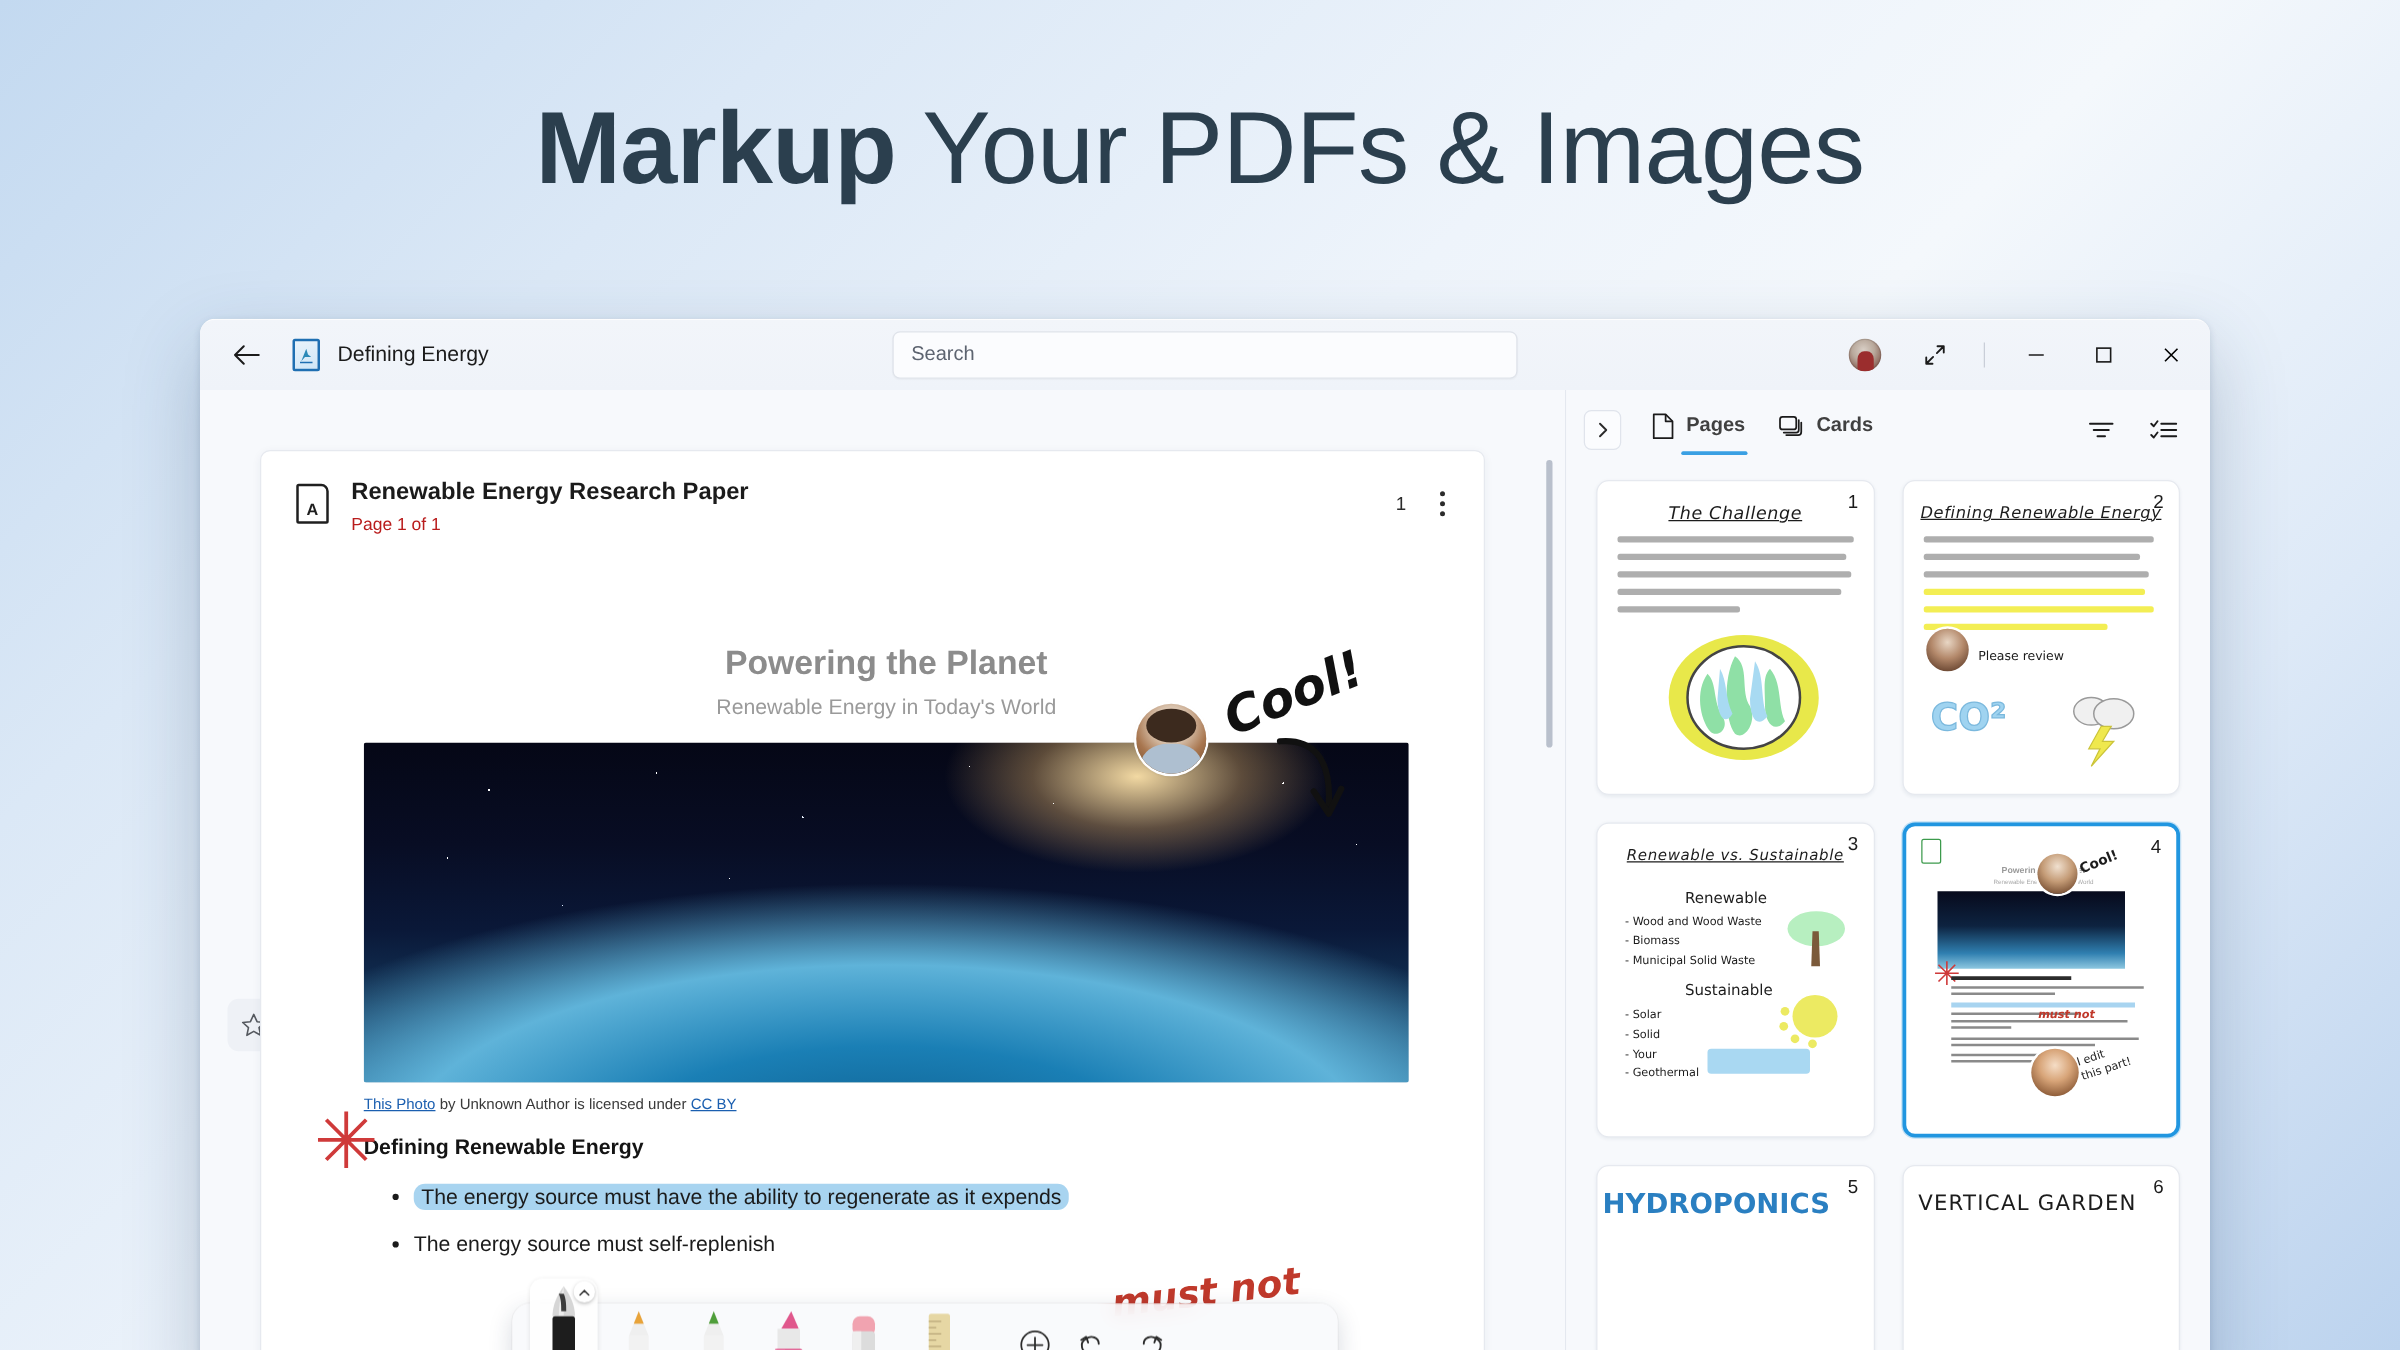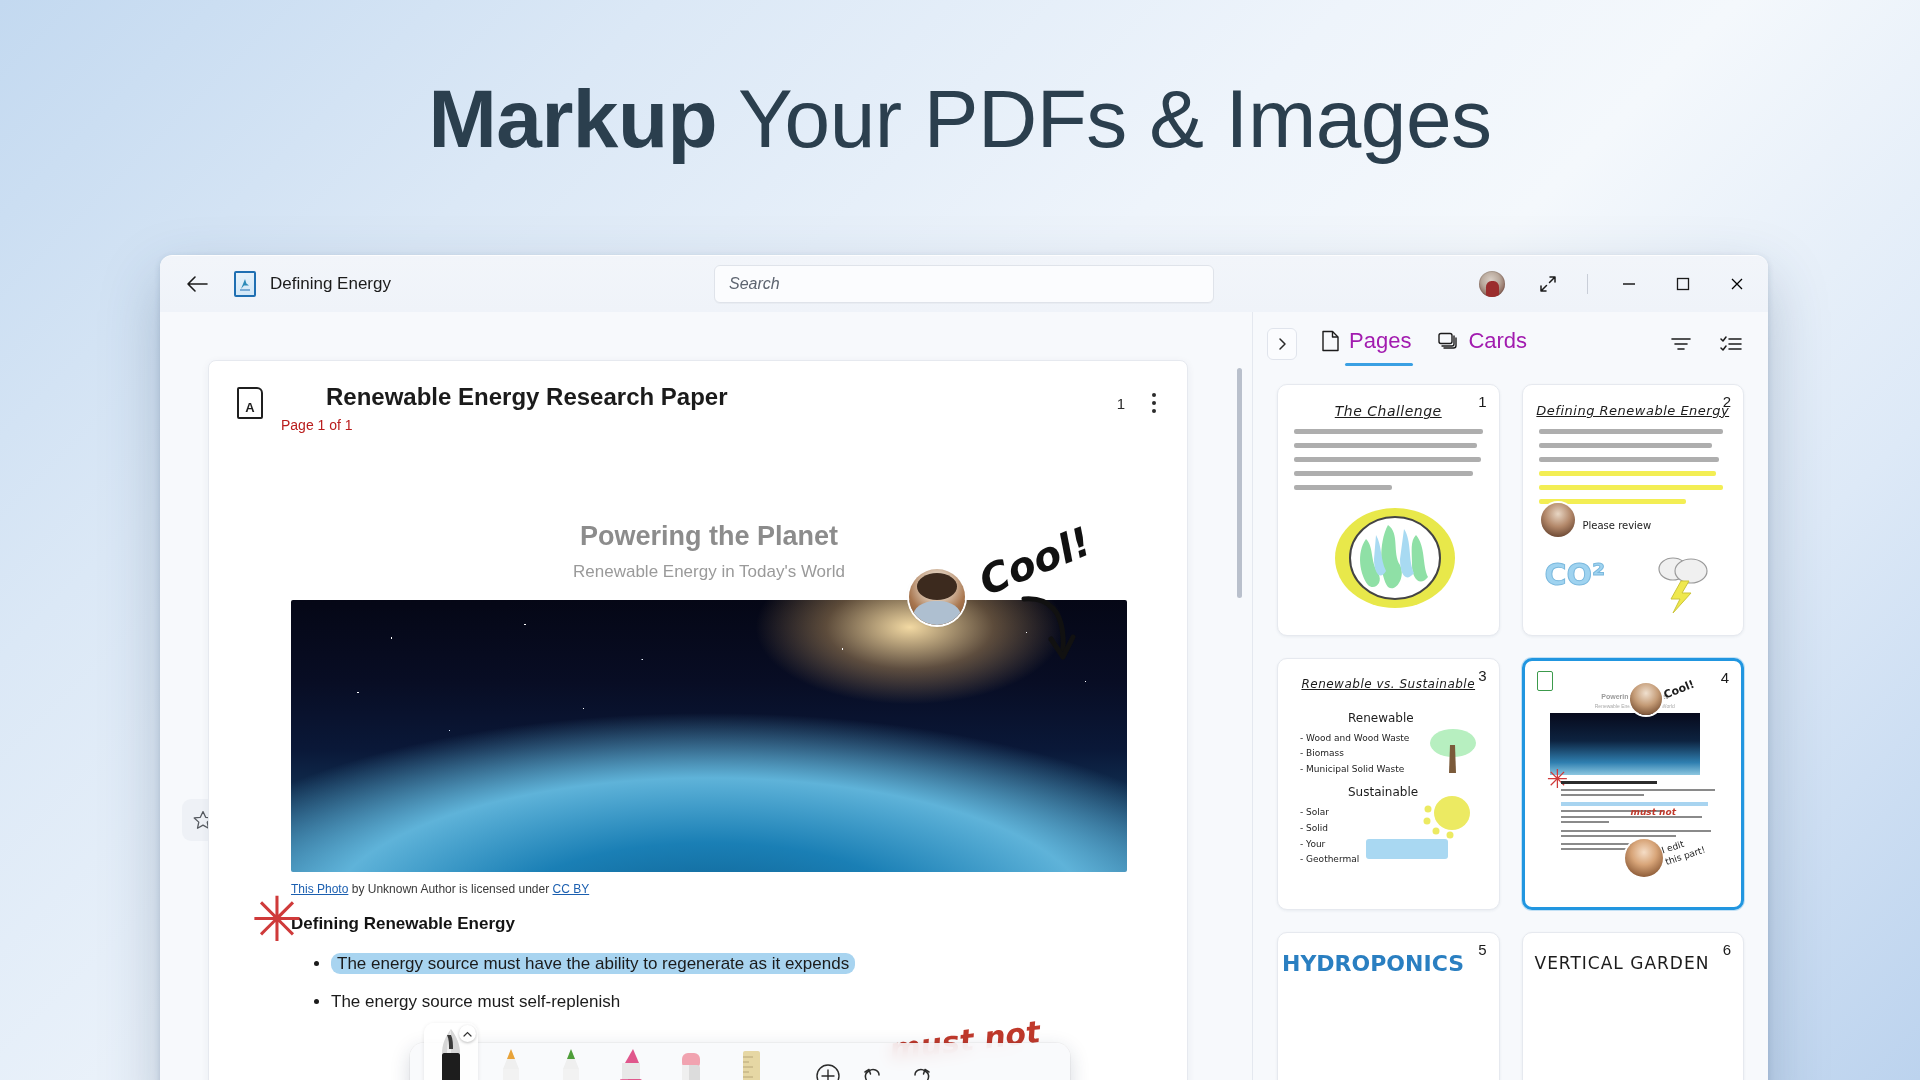--- a/index.html
+++ b/index.html
@@ -68,21 +68,20 @@
     border: 1px solid #dfe3ea;
     border-radius: 6px;
     display: flex; align-items: center;
     padding: 0 14px;
     box-shadow: 0 1px 1px rgba(0,0,0,.03);
   }
   .searchbox input {
     border: none; outline: none; background: transparent;
     font-size: 16px; color: #404040; width: 100%;
     font-family: "Liberation Sans", sans-serif;
-    font-style: italic;
   }
   .searchbox input::placeholder { color: #5d6470; }
   .tb-right {
     margin-left: auto; display: flex; align-items: center; gap: 4px;
     padding-right: 6px;
   }
   .avatar-sm {
     width: 26px; height: 26px; border-radius: 50%;
     margin: 0 16px 0 8px;
     background: radial-gradient(circle at 45% 35%, #d9cfc6 0%, #b9a99c 40%, #8f6b5f 70%, #6e4a42 100%);
@@ -134,21 +133,21 @@
   }
   .pdf-ico {
     width: 26px; height: 32px; margin-top: 4px;
     border: 2px solid #1f1f1f; border-radius: 2px 6px 2px 2px;
     position: relative; flex: 0 0 auto;
     display:flex;align-items:flex-end;justify-content:center;
     font-size:13px;font-weight:700;color:#1f1f1f;
   }
   .pdf-ico span { line-height: 1; padding-bottom: 3px; }
   .doc-head-txt { margin-left: 18px; }
-  .doc-title { font-size: 24px; font-weight: 700; color: #1b1b1b; margin-left: 45px; }
+  .doc-title { font-size: 19px; font-weight: 700; color: #1b1b1b; }
   .doc-sub { font-size: 14px; color: #b91c1c; margin-top: 6px; }
   .doc-head-right {
     margin-left: auto; display:flex; align-items:center; gap: 18px;
     padding-top: 6px;
   }
   .page-num { font-size: 15px; color:#2b2b2b; }
   .kebab { width: 22px; height:28px; display:flex;flex-direction:column;
            align-items:center;justify-content:center;gap:4px;cursor:pointer;border-radius:4px;}
   .kebab i { width:4px;height:4px;border-radius:50%;background:#2b2b2b;display:block;}
 
@@ -267,21 +266,21 @@
     position: relative;
   }
   .collapse-btn {
     width:30px;height:32px;border-radius:6px;border:1px solid #e0e4ec;background:#fbfcfe;
     display:flex;align-items:center;justify-content:center;cursor:pointer;
   }
   .rp-tab {
     display:flex;align-items:center;gap:9px;margin-left:22px;cursor:pointer;
     position:relative; padding: 6px 2px 12px;
   }
-  .rp-tab .lbl { font-size:22px;color:#a21caf; }
+  .rp-tab .lbl { font-size:16px;color:#404040;font-weight:bold; }
   .rp-tab.active .und {
     position:absolute;left:26px;right:0;bottom:0;height:3px;border-radius:2px;background:#3aa0e3;
   }
   .rp-head-right { margin-left:auto; display:flex; align-items:center; gap: 16px; }
   .rp-ic { width:34px;height:34px;display:flex;align-items:center;justify-content:center;cursor:pointer;border-radius:5px;color:#2b2b2b;}
 
   .thumbs {
     position:absolute; top:64px; left:0; right:0; bottom:0;
     padding: 8px 24px 0 24px;
     display:grid; grid-template-columns: 1fr 1fr; gap: 22px;

